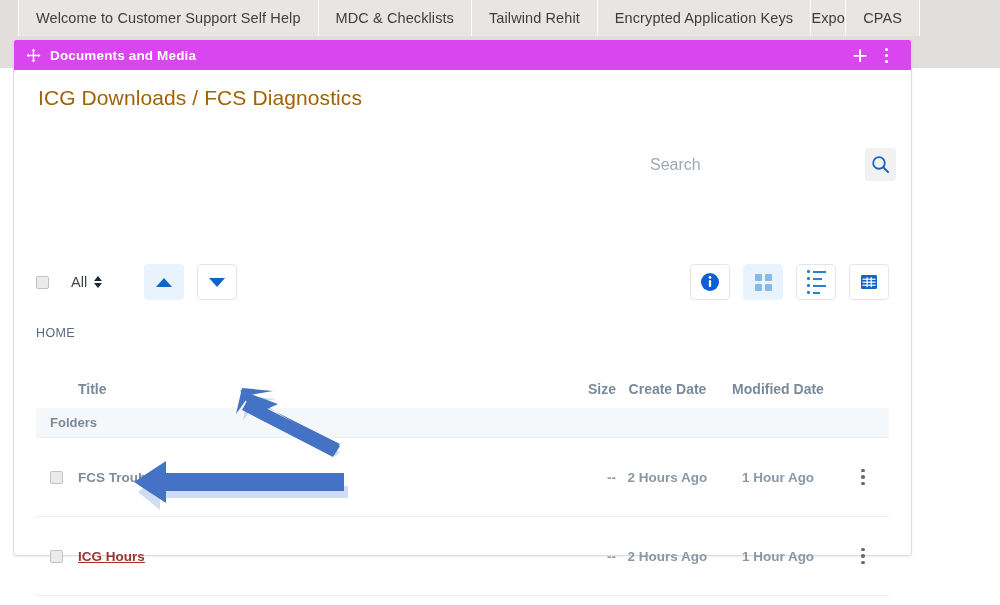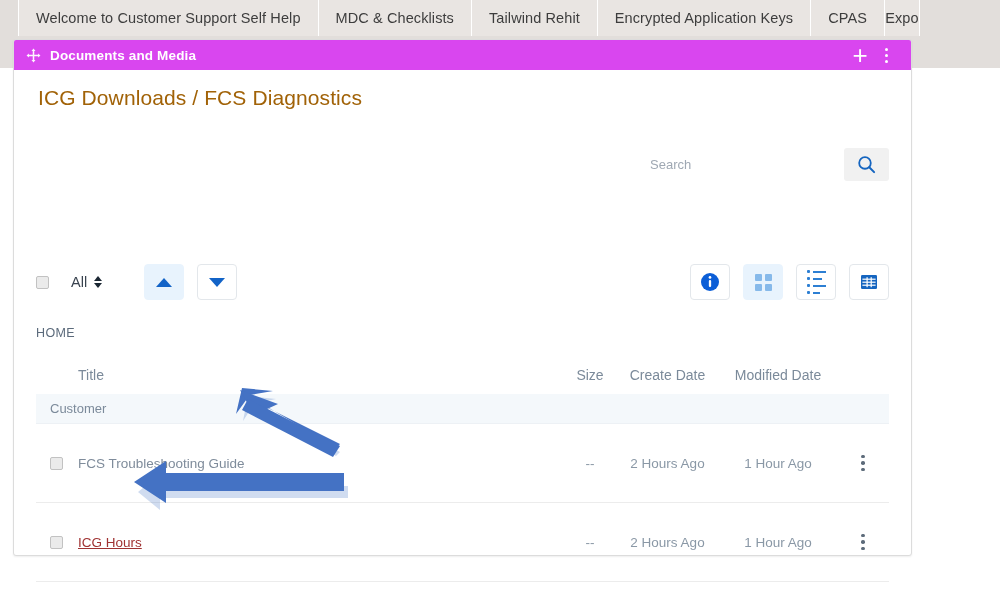--- a/index.html
+++ b/index.html
@@ -70,21 +70,21 @@
     padding: 16px 0 0 2px; letter-spacing: .1px;
   }
 
   
   .search-row {
     position: absolute; right: 22px; top: 78px;
     display: flex; align-items: stretch; width: 243px; height: 33px;
   }
   .search-input {
     flex: 1 1 auto; border: none; outline: none; background: transparent;
-    font-family: "Liberation Sans", sans-serif; font-size: 13px; color: #35404b;
+    font-family: "Liberation Sans", sans-serif; font-size: 16px; color: #35404b;
     padding: 0 8px 0 4px;
   }
   .search-input::placeholder { color: #9fa8b3; }
   .search-btn {
     width: 45px; background: #f1f1f1; border: none; border-radius: 3px;
     display: flex; align-items: center; justify-content: center; cursor: pointer;
   }
 
   
   .toolbar {
@@ -120,28 +120,28 @@
   .grid-icon { display: grid; grid-template-columns: 7px 7px; grid-template-rows: 7px 7px; gap: 3px; }
   .grid-icon span { background: #86b9ea; border-radius: 1px; display: block; }
   .list-icon { display: flex; flex-direction: column; gap: 4px; }
   .list-icon .li { display: flex; align-items: center; gap: 3px; }
   .list-icon .li b { width: 3px; height: 3px; background: #2d7fd3; display: block; border-radius: 1px; }
   .list-icon .li u { height: 2px; background: #2d7fd3; display: block; text-decoration: none; }
 
   
   .breadcrumb { position: absolute; left: 22px; top: 256px; font-size: 12.5px; color: #5b6a7b; letter-spacing: .4px; }
 
-  .tbl { position: absolute; left: 22px; right: 22px; top: 286px; }
+  .tbl { position: absolute; left: 22px; right: 22px; top: 300px; font-weight: bold; }
   .tbl-head {
     display: flex; align-items: center; height: 38px;
     font-size: 14px; color: #7b8a9a;
   }
   .c-check { width: 42px; flex: 0 0 42px; }
   .c-title { flex: 1 1 auto; }
-  .c-size  { width: 52px; flex: 0 0 52px; text-align: center; }
+  .c-size  { width: 52px; flex: 0 0 52px; text-align: right; }
   .c-create{ width: 103px; flex: 0 0 103px; text-align: center; }
   .c-mod   { width: 118px; flex: 0 0 118px; text-align: center; }
   .c-act   { width: 52px; flex: 0 0 52px; text-align: center; }
 
   .section-band {
     background: #f4f8fb; height: 30px; display: flex; align-items: center;
     padding-left: 14px; font-size: 13px; color: #7b8a9a;
     border-bottom: 1px solid #edf1f5;
   }
   .row {
@@ -171,25 +171,25 @@
     </div>
     <div class="tab">
       <span>MDC &amp; Checklists</span>
     </div>
     <div class="tab">
       <span>Tailwind Rehit</span>
     </div>
     <div class="tab">
       <span>Encrypted Application Keys</span>
     </div>
-    <div class="tab">
-      <span>CPAS</span>
-    </div>
     <div class="tab clipped">
       <span>Expo</span>
+    </div>
+    <div class="tab">
+      <span>CPAS</span>
     </div>
   </div>
 
   <div class="portlet">
 
     <div class="portlet-header">
       <span class="drag-icon">
         <svg viewBox="0 0 16 16" width="15" height="15" aria-hidden="true">
           <path fill="#ffffff" d="M8 0.6 L10.1 3.1 H8.8 V7.2 H12.9 V5.9 L15.4 8 L12.9 10.1 V8.8 H8.8 V12.9 H10.1 L8 15.4 L5.9 12.9 H7.2 V8.8 H3.1 V10.1 L0.6 8 L3.1 5.9 V7.2 H7.2 V3.1 H5.9 Z"></path>
         </svg>
@@ -302,21 +302,21 @@
         <div class="tbl-head">
           <div class="c-check"></div>
           <div class="c-title">Title</div>
           <div class="c-size">Size</div>
           <div class="c-create">Create Date</div>
           <div class="c-mod">Modified Date</div>
           <div class="c-act"></div>
         </div>
 
         <div class="section-band">
-          <span>Customer</span>
+          <span>Folders</span>
         </div>
 
         <div class="row">
           <div class="c-check">
             <span class="chk"></span>
           </div>
           <div class="c-title">
             <span class="row-title-plain">FCS Troubleshooting Guide</span>
           </div>
           <div class="c-size">--</div>

